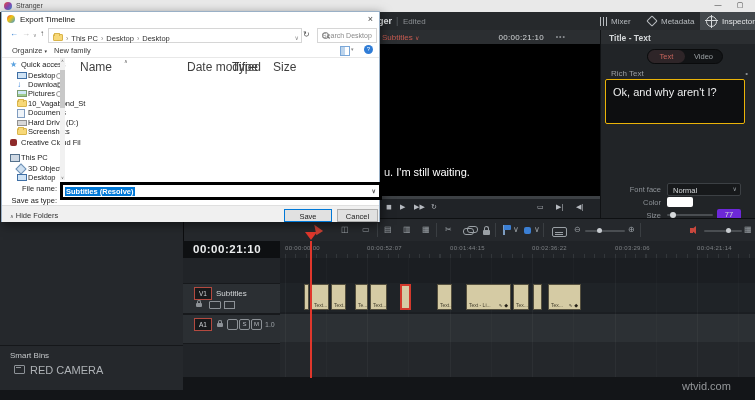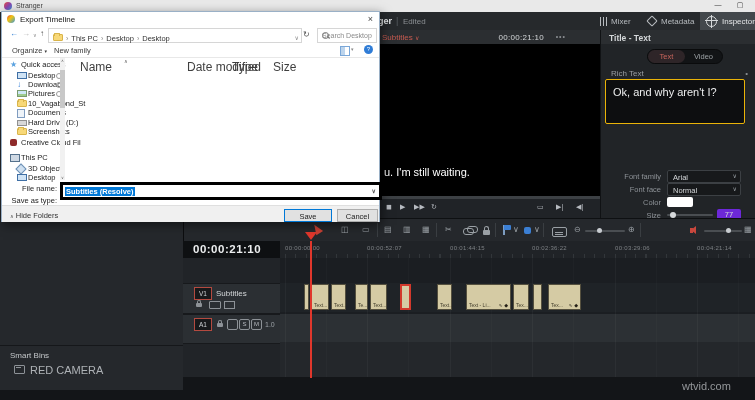--- a/index.html
+++ b/index.html
@@ -234,27 +234,20 @@
   <div class="inspector">
     <div class="tabs">
       <div class="tab active">Text</div>
       <div class="tab">Video</div>
     </div>
     <span class="rich-label">Rich Text</span>
     <span class="rich-dot">•</span>
     <div class="textarea">
       <span>Ok, and why aren't I?</span>
     </div>
-    <div class="insp-row" style="top:126px;">
-      <span class="insp-label">Font family</span>
-      <span class="insp-select">
-        <span class="val">Arial</span>
-        <span class="chev">∨</span>
-      </span>
-    </div>
     <div class="insp-row" style="top:139px;">
       <span class="insp-label">Font face</span>
       <span class="insp-select">
         <span class="val">Normal</span>
         <span class="chev">∨</span>
       </span>
     </div>
     <div class="insp-row" style="top:152px;">
       <span class="insp-label">Color</span>
       <span class="swatch"></span>

